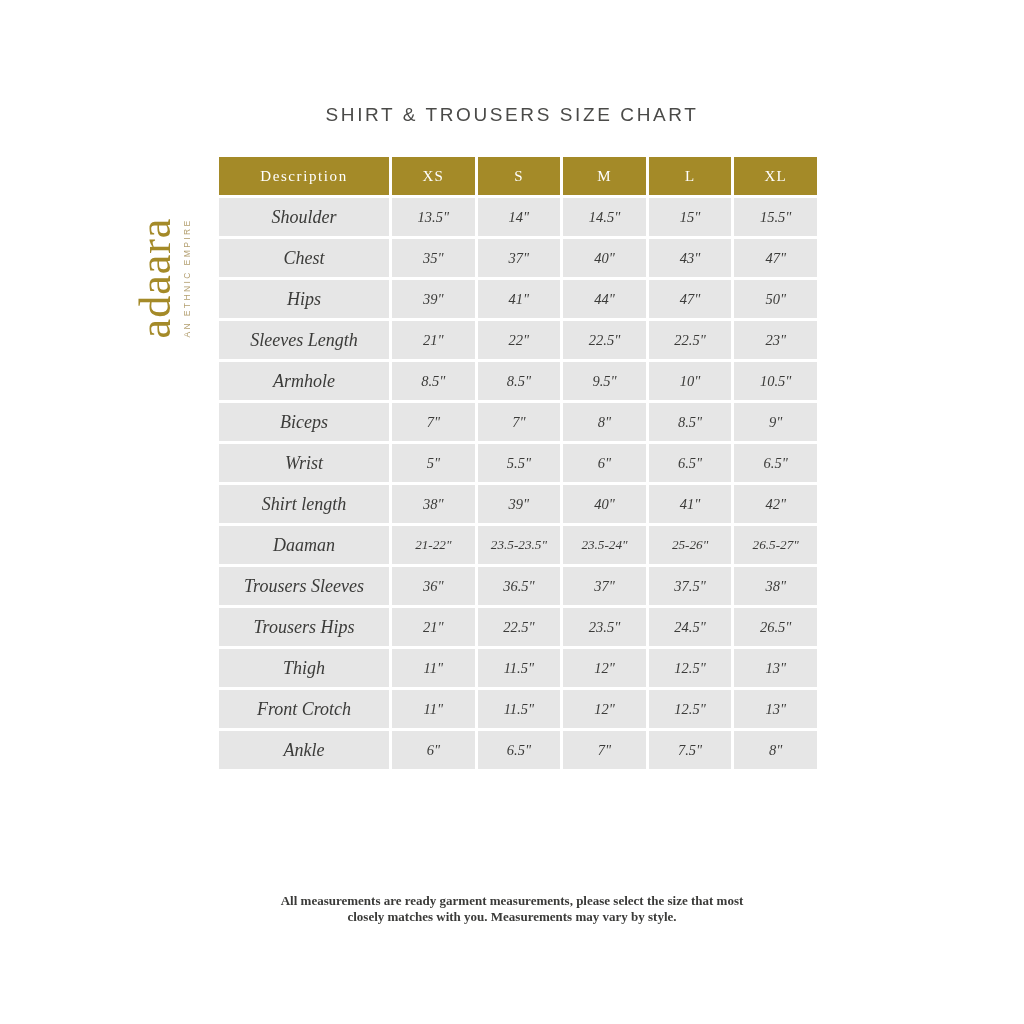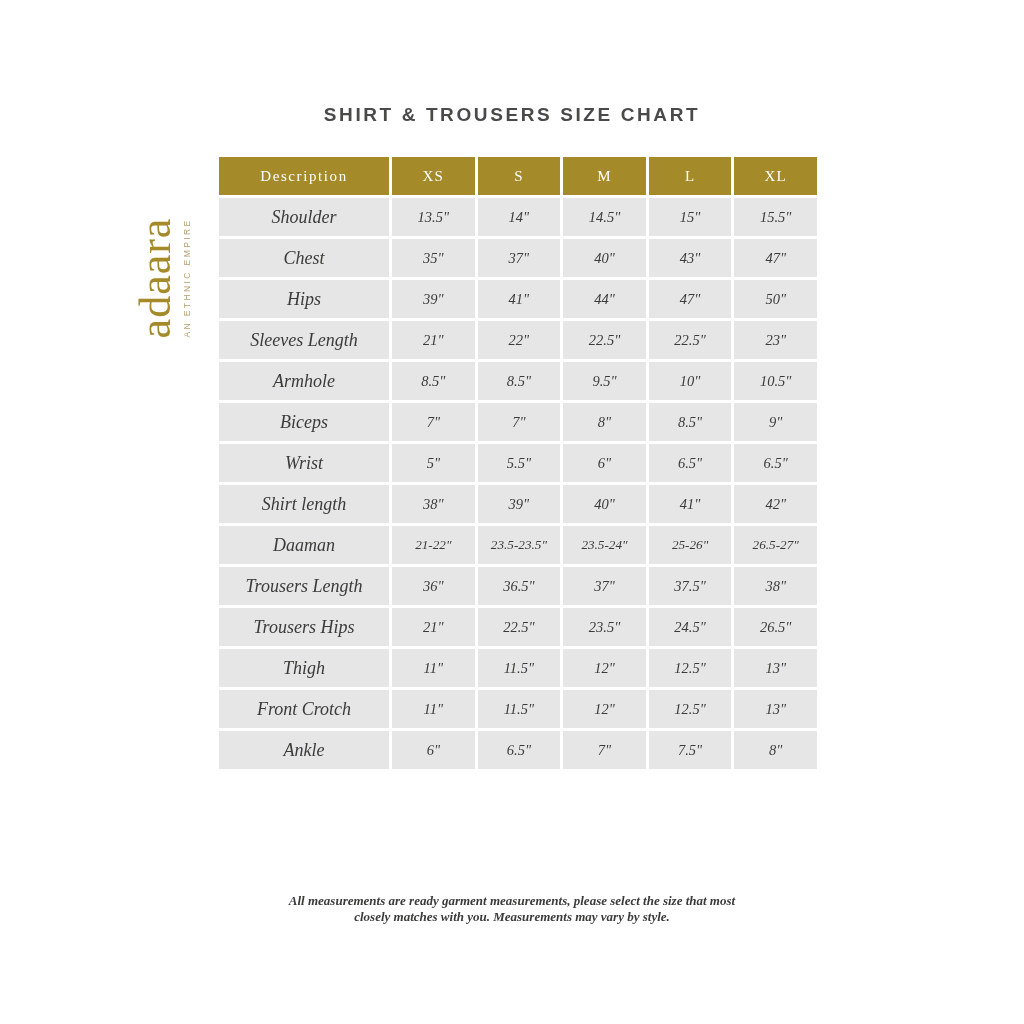--- a/index.html
+++ b/index.html
@@ -25,21 +25,20 @@
   .chart-title {
     position: absolute;
     left: 0;
     top: 104px;
     width: 1024px;
     text-align: center;
     font-family: "Liberation Sans", sans-serif;
     font-size: 19px;
     letter-spacing: 2.6px;
     color: #4a4a48;
-    font-weight: bold;
   }
 
   
   .brand {
     position: absolute;
     left: 118px;
     top: 178px;
     width: 90px;
     height: 200px;
   }
@@ -121,21 +120,20 @@
     font-size: 13.2px;
   }
 
   .footnote {
     position: absolute;
     left: 0;
     top: 893px;
     width: 1024px;
     text-align: center;
     font-family: "Liberation Serif", serif;
-    font-style: italic;
     font-weight: bold;
     font-size: 13px;
     line-height: 16px;
     color: #3b3b39;
   }
   .footnote span { display: block; }
 </style>
 </head>
 <body>
 
@@ -229,21 +227,21 @@
         </tr>
         <tr>
           <td class="desc">Daaman</td>
           <td class="small">21-22"</td>
           <td class="small">23.5-23.5"</td>
           <td class="small">23.5-24"</td>
           <td class="small">25-26"</td>
           <td class="small">26.5-27"</td>
         </tr>
         <tr>
-          <td class="desc">Trousers Length</td>
+          <td class="desc">Trousers Sleeves</td>
           <td>36"</td>
           <td>36.5"</td>
           <td>37"</td>
           <td>37.5"</td>
           <td>38"</td>
         </tr>
         <tr>
           <td class="desc">Trousers Hips</td>
           <td>21"</td>
           <td>22.5"</td>

